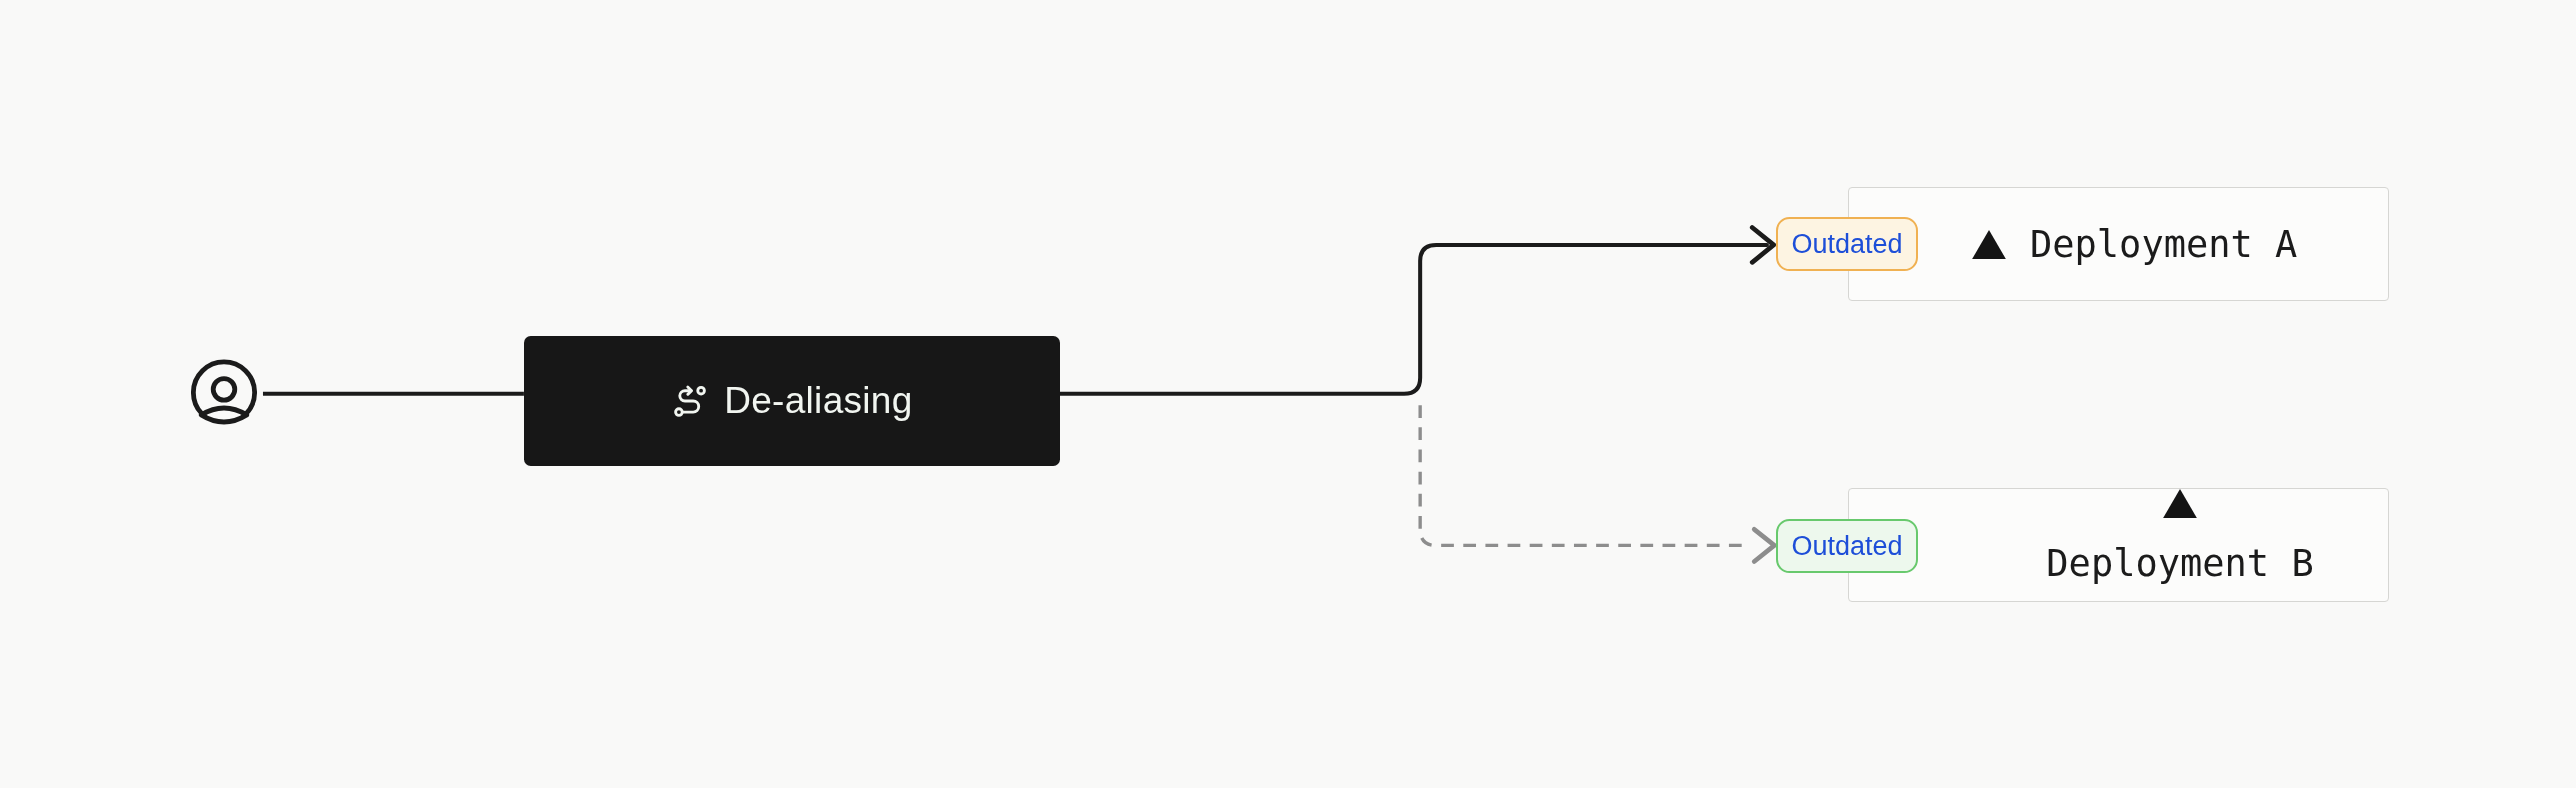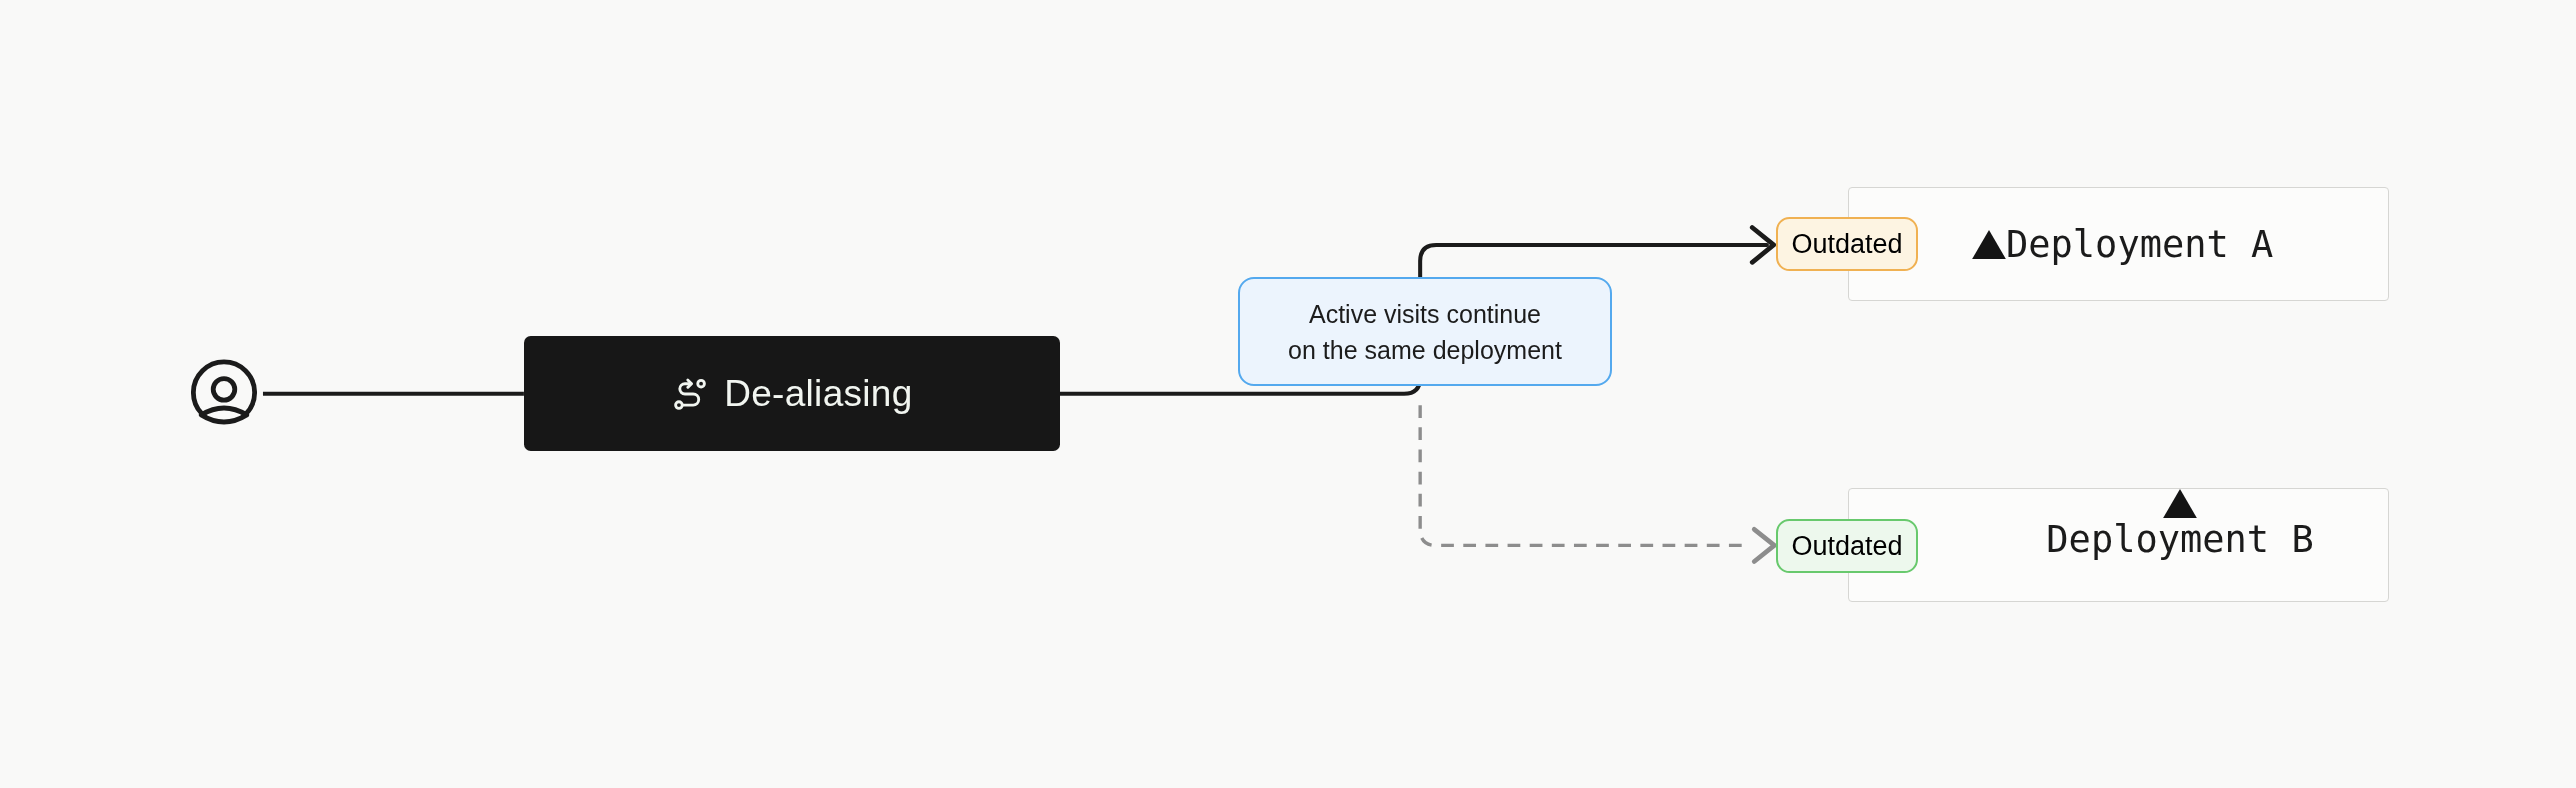--- a/index.html
+++ b/index.html
@@ -30,21 +30,21 @@
     height: 70px;
     z-index: 2;
   }
 
   
   .dealias-node {
     position: absolute;
     left: 524px;
     top: 336px;
     width: 536px;
-    height: 115px;
+    height: 130px;
     background: #171717;
     border-radius: 6.7px;
     display: flex;
     align-items: center;
     justify-content: center;
     gap: 14.8px;
     z-index: 2;
   }
   .dealias-node .label {
     color: #f1f5f0;
@@ -80,20 +80,21 @@
   .card {
     position: absolute;
     left: 1848px;
     width: 541px;
     height: 114px;
     background: #fcfcfb;
     border: 1.3px solid #d6d6d3;
     border-radius: 4px;
     display: flex;
     align-items: center;
+    gap: 24px;
     padding-left: 123px;
     z-index: 2;
   }
   .card-a { top: 187px; }
   .card-b { top: 488px; flex-direction: column; }
   .card .deploy-label {
     font-family: "DejaVu Sans Mono", "Liberation Mono", monospace;
     font-size: 37px;
     color: #1b1b1b;
     white-space: nowrap;
@@ -104,21 +105,21 @@
   .badge {
     position: absolute;
     left: 1776px;
     width: 142px;
     height: 54px;
     border-radius: 13.4px;
     display: flex;
     align-items: center;
     justify-content: center;
     font-size: 27px;
-    color: #000000;
+    color: #1d4ed8;
     z-index: 4;
   }
   .badge-outdated {
     top: 217px;
     background: #fdf4e2;
     border: 2.7px solid #f0b152;
   }
   .badge-current {
     top: 519px;
     background: #edf8ed;
@@ -150,24 +151,20 @@
   <div class="dealias-node">
     <svg width="38" height="38" viewBox="0 0 24 24" fill="none" xmlns="http://www.w3.org/2000/svg">
       <circle cx="5" cy="19" r="2.1" stroke="#f1f5f0" stroke-width="1.8"></circle>
       <circle cx="19" cy="5.5" r="2.1" stroke="#f1f5f0" stroke-width="1.8"></circle>
       <path d="M7.6 19 H14 a3.5 3.5 0 0 0 0 -7 H8.8 a3.25 3.25 0 0 1 0 -6.5 H12.6" stroke="#f1f5f0" stroke-width="1.8" stroke-linecap="round"></path>
       <path d="M10.6 3.2 L13 5.5 L10.6 7.8" stroke="#f1f5f0" stroke-width="1.8" stroke-linecap="round" stroke-linejoin="round"></path>
     </svg>
     <span class="label">De-aliasing</span>
   </div>
 
-  <div class="tooltip">
-    <span class="tline">Active visits continue</span>
-    <span class="tline">on the same deployment</span>
-  </div>
 
   <div class="card card-a">
     <svg width="34" height="29" viewBox="0 0 50 43">
       <polygon points="25,0 50,43 0,43" fill="#141414"></polygon>
     </svg>
     <span class="deploy-label">Deployment A</span>
   </div>
 
   <div class="card card-b">
     <svg width="34" height="29" viewBox="0 0 50 43">

